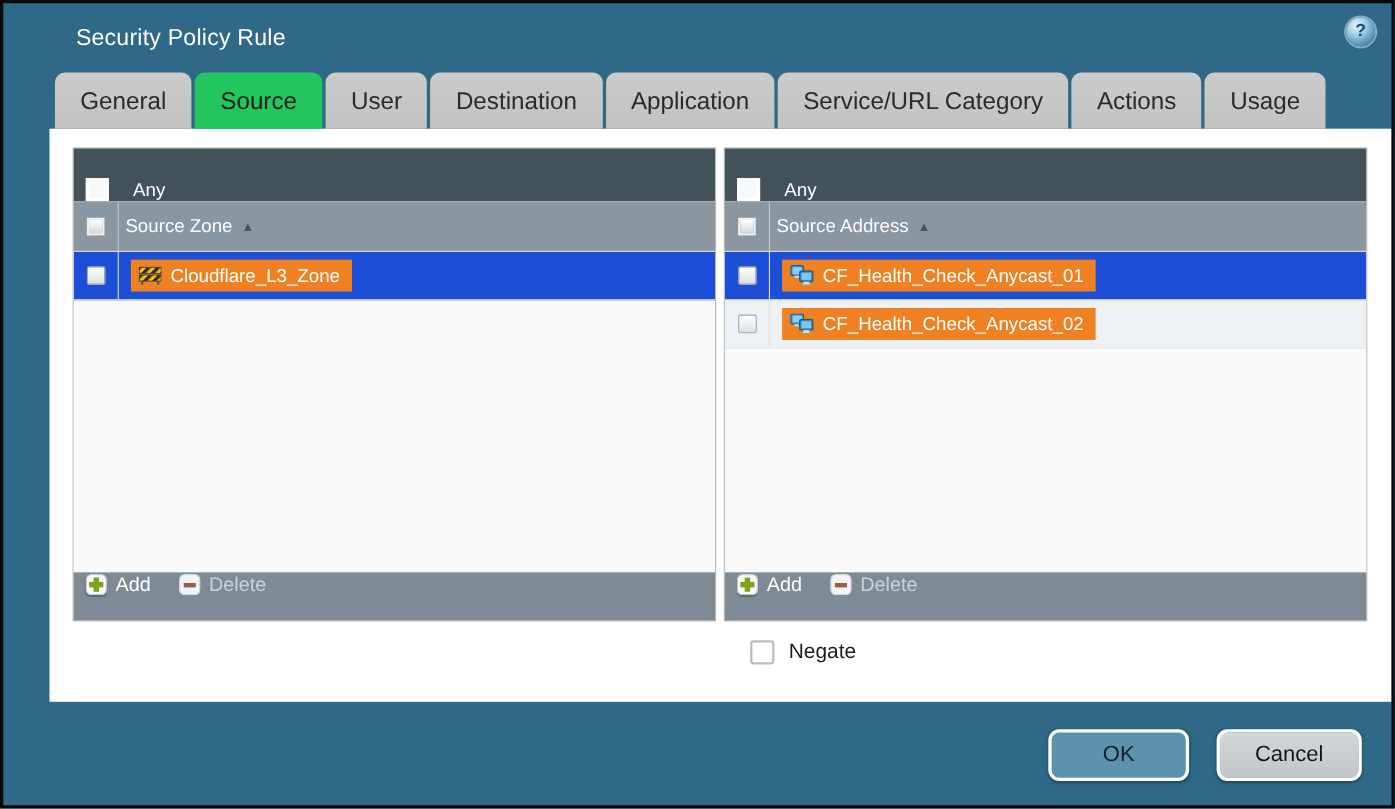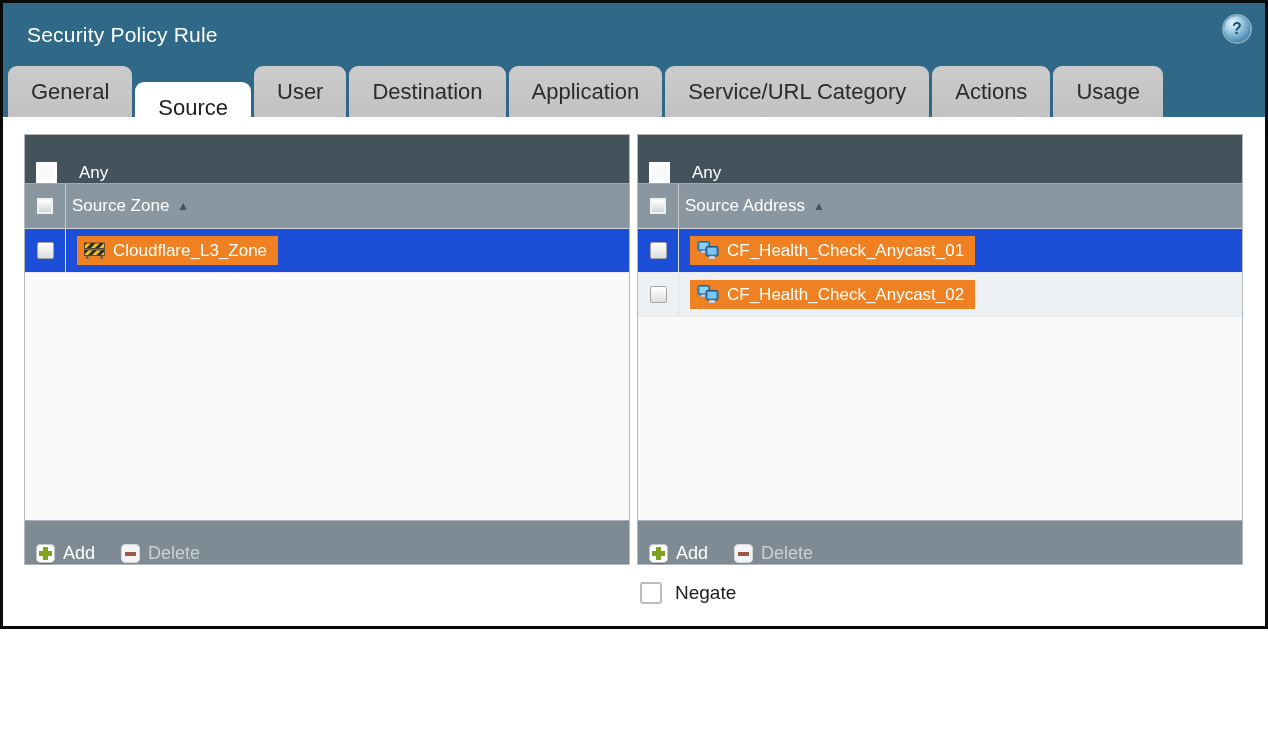--- a/index.html
+++ b/index.html
@@ -1,24 +1,25 @@
 <!DOCTYPE html>
 <html style="--titlebar-teal: #2F6987; --accent-orange: #F08122; --panel-header-dark: #44525C; --column-header-gray: #8A96A0; --footer-bar-gray: #7F8B94; --row-alt: #EDF1F4; --body-bg: #FAFAFA; --tab-gray: #CBCBCB; --ok-blue: #5C92AB; --cancel-gray: #C9CCCF; --add-green: #7FA31D; --delete-red: #9B5B47;"><head>
 <meta charset="utf-8">
 <style>
   * { margin:0; padding:0; box-sizing:border-box; }
   html,body { width:1268px; height:735px; }
   body { font-family:"Liberation Sans", sans-serif; }
 
   .dialog {
-    width:1268px; height:629px;
+    width:1268px; height:735px;
     border:3px solid #0a0a0a;
     background:var(--titlebar-teal,#2F6987);
     position:relative;
     overflow:hidden;
+    padding-left:42px;
   }
 
   
   .titlebar { height:63px; display:flex; align-items:center; padding:0 16px 0 24px; position:relative; }
   .title { color:#fff; font-size:21px; font-weight:400; letter-spacing:.2px; }
   .help {
     position:absolute; right:15px; top:13px;
     width:26px; height:26px; border-radius:50%;
     background:radial-gradient(circle at 35% 28%, #eaf5fb 0%, #9ecbe2 35%, #4a8cb4 75%, #356f94 100%);
     box-shadow:0 0 0 2px rgba(210,232,244,.55), 0 1px 2px rgba(0,0,0,.35);
@@ -27,21 +28,21 @@
   }
 
   
   .tabs { display:flex; gap:3px; padding-left:5px; height:51px; }
   .tab {
     background:linear-gradient(var(--tab-gray,#CBCBCB), #C2C2C2);
     border-radius:9px 9px 0 0;
     padding:0 23px; line-height:52px;
     font-size:22px; color:#2b2b2b; cursor:pointer; white-space:nowrap;
   }
-  .tab.active { background:#ffffff; color:#1e1e1e;margin-top:16px; }
+  .tab.active { background:#22c55e; color:#1e1e1e; }
 
   
   .content { background:#fff; height:521px; padding:17px 22px 0 21px; }
   .panels { display:flex; gap:7px; }
   .panel { width:606px; height:431px; display:flex; flex-direction:column; border:1px solid #b2b8bc; background:var(--body-bg,#FAFAFA); }
 
   .any-header { height:48px; flex:none; background:var(--panel-header-dark,#44525C); display:flex; align-items:flex-end; }
   .any-checkbox { width:21px; height:21px; margin-left:11px; background:#f7f9fa; border:3px solid #fff; cursor:pointer; }
   .any-label { color:#fff; font-size:17px; margin-left:22px; }
 
@@ -57,21 +58,21 @@
   .row:nth-child(even) { background:var(--row-alt,#EDF1F4); }
   .row .cb-col { border-right:1px solid #e2e2e2; }
   .row-checkbox { width:17px; height:17px; background:linear-gradient(#ffffff,#dcdfe1); border:1px solid #a6a6a6; border-radius:2px; cursor:pointer; }
   .chip {
     align-self:center; margin-left:11px;
     background:var(--accent-orange,#F08122); color:#fff; font-size:17px;
     height:29px; display:flex; align-items:center; gap:8px; padding:0 11px 0 7px;
     white-space:nowrap;
   }
 
-  .panel-footer { height:44px; flex:none; background:var(--footer-bar-gray,#7F8B94); border-top:1px solid #a7b0b6; display:flex; align-items:flex-end; padding-left:11px; gap:26px; }
+  .panel-footer { height:44px; flex:none; background:var(--footer-bar-gray,#7F8B94); border-top:1px solid #a7b0b6; display:flex; align-items:flex-start; padding-left:11px; gap:26px; }
   .tool { display:flex; align-items:center; gap:8px; font-size:18px; cursor:pointer; }
   .icon-box { width:19px; height:19px; border-radius:5px; position:relative; flex:none; }
   .tool.add .icon-box { background:#fdfdfd; box-shadow:inset 0 0 0 1px #c2c8cc, 0 1px 1px rgba(0,0,0,.25); }
   .tool.add .icon-box::before { content:""; position:absolute; left:3px; right:3px; top:7px; height:5px; background:var(--add-green,#7FA31D); }
   .tool.add .icon-box::after  { content:""; position:absolute; top:3px; bottom:3px; left:7px; width:5px; background:var(--add-green,#7FA31D); }
   .tool.add .tool-label { color:#fff; }
   .tool.del { cursor:default; }
   .tool.del .icon-box { background:#f3f4f5; box-shadow:inset 0 0 0 1px #d4d8db; }
   .tool.del .icon-box::before { content:""; position:absolute; left:4px; right:4px; top:8px; height:4px; background:var(--delete-red,#9B5B47); }
   .tool.del .tool-label { color:#C9D1D6; }

